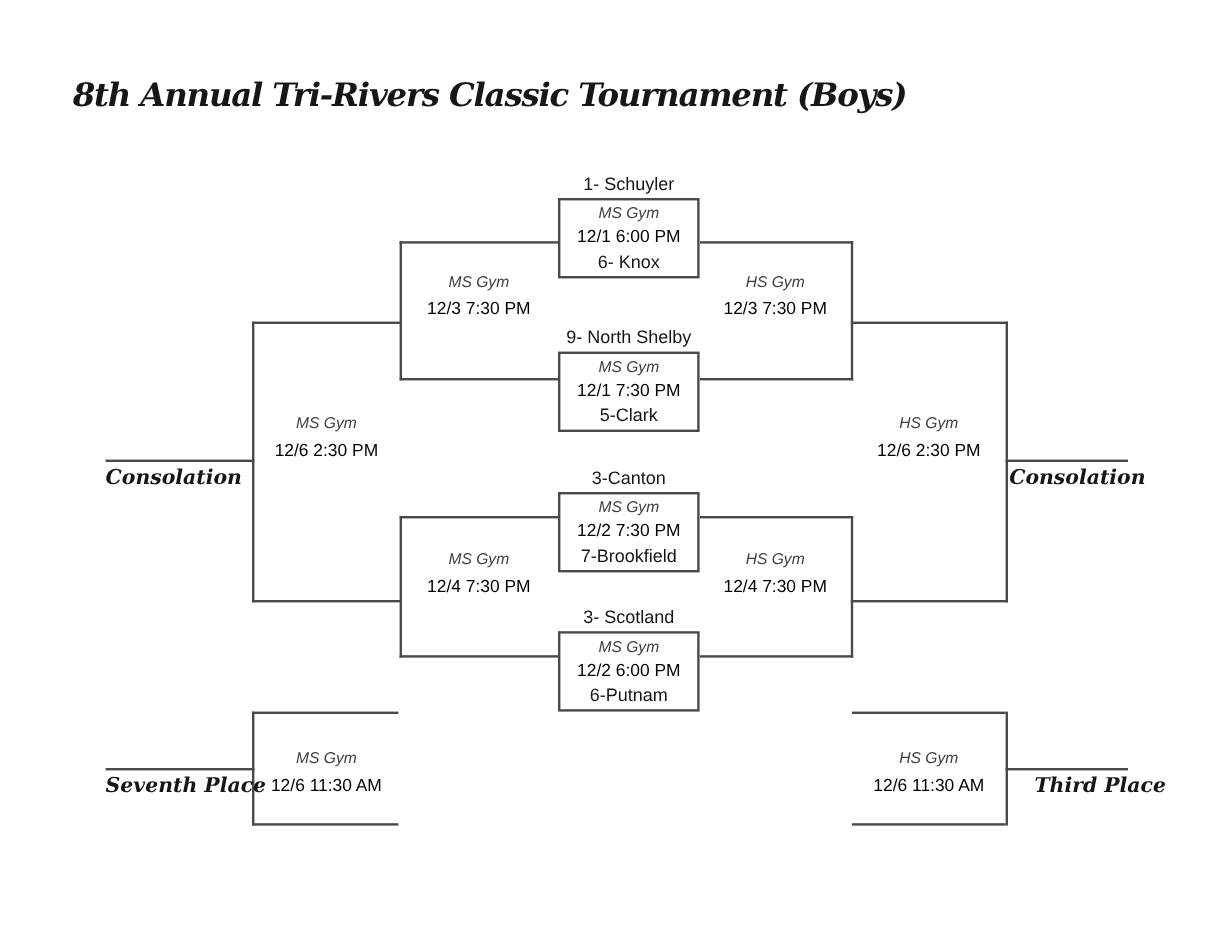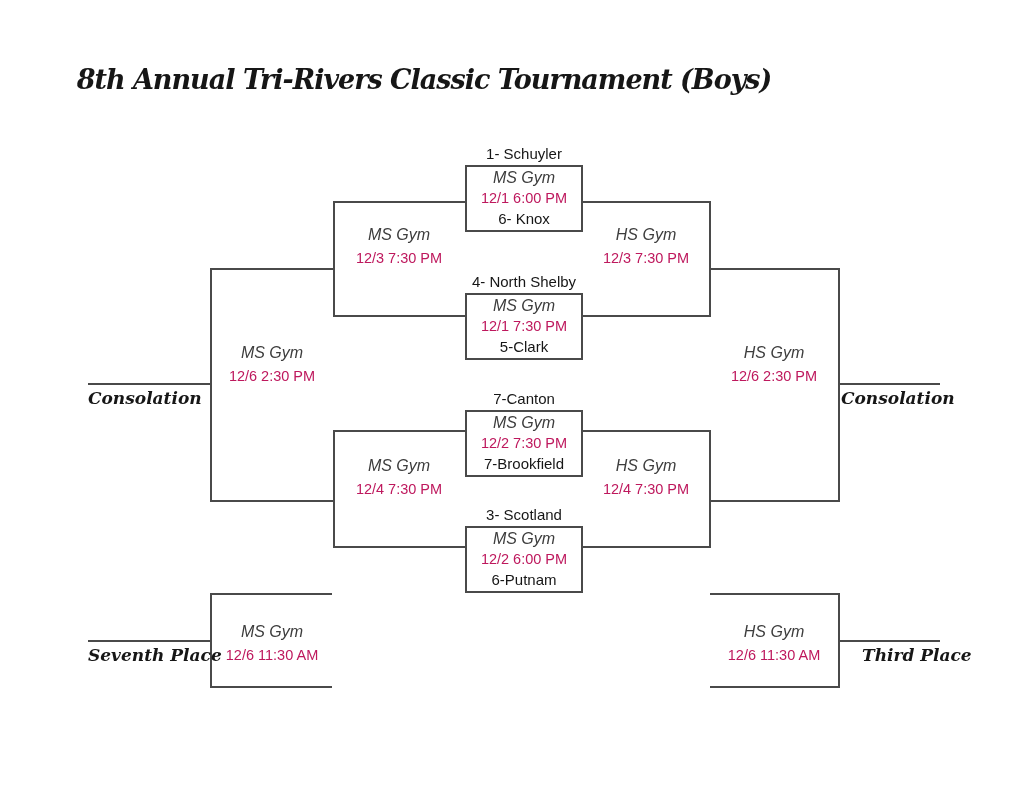--- a/index.html
+++ b/index.html
@@ -1,31 +1,31 @@
 <!DOCTYPE html>
 <html><head>
 <meta charset="utf-8">
 <style>
   html,body{margin:0;padding:0;background:#ffffff;}
   .page{position:relative;width:1024px;height:791px;background:#ffffff;overflow:hidden;
         font-family:"Liberation Sans",sans-serif;color:#111111;}
-  .header{position:absolute;left:0;top:64px;width:816px;text-align:center;padding-left:16px;}
+  .header{position:absolute;left:0;top:64px;width:816px;text-align:center;}
   .title{margin:0;font-family:"DejaVu Serif",serif;font-style:italic;font-weight:bold;
          font-size:27px;letter-spacing:-1px;color:#161616;}
   .subtitle{margin-top:8px;font-family:"DejaVu Serif",serif;font-style:italic;font-weight:bold;
             font-size:15px;color:#161616;}
   .hl{position:absolute;height:2px;background:#4a4a4a;}
   .vl{position:absolute;width:2px;background:#4a4a4a;}
   .game{position:absolute;width:118px;}
   .team-top{height:20px;line-height:18px;text-align:center;font-size:15px;color:#161616;white-space:nowrap;}
   .gbox{box-sizing:border-box;width:118px;height:67px;border:2px solid #4a4a4a;background:#ffffff;
         display:flex;flex-direction:column;justify-content:space-between;
         padding:4px 0 3px 0;text-align:center;}
-  .gym{font-size:16px;font-style:italic;color:#3d3d3d;line-height:13px;white-space:nowrap;}
-  .time{font-size:14.5px;color:#be185d;line-height:16px;white-space:nowrap;}
+  .gym{font-size:13px;font-style:italic;color:#3d3d3d;line-height:13px;white-space:nowrap;}
+  .time{font-size:14.5px;color:#000000;line-height:16px;white-space:nowrap;}
   .team-bottom{font-size:15px;color:#161616;line-height:16px;white-space:nowrap;}
   .rlabel{position:absolute;text-align:center;}
   .rlabel .gym{margin-bottom:9px;}
   .place{position:absolute;font-family:"DejaVu Serif",serif;font-style:italic;font-weight:bold;
          font-size:17px;color:#161616;white-space:nowrap;}
 </style>
 </head>
 <body>
 
 <div class="page">
@@ -70,30 +70,30 @@
   <div class="game" style="left:465px;top:145px">
     <div class="team-top">1- Schuyler</div>
     <div class="gbox">
       <div class="gym">MS Gym</div>
       <div class="time">12/1 6:00 PM</div>
       <div class="team-bottom">6- Knox</div>
     </div>
   </div>
 
   <div class="game" style="left:465px;top:273px">
-    <div class="team-top">4- North Shelby</div>
+    <div class="team-top">9- North Shelby</div>
     <div class="gbox">
       <div class="gym">MS Gym</div>
       <div class="time">12/1 7:30 PM</div>
       <div class="team-bottom">5-Clark</div>
     </div>
   </div>
 
   <div class="game" style="left:465px;top:390px">
-    <div class="team-top">7-Canton</div>
+    <div class="team-top">3-Canton</div>
     <div class="gbox">
       <div class="gym">MS Gym</div>
       <div class="time">12/2 7:30 PM</div>
       <div class="team-bottom">7-Brookfield</div>
     </div>
   </div>
 
   <div class="game" style="left:465px;top:506px">
     <div class="team-top">3- Scotland</div>
     <div class="gbox">

